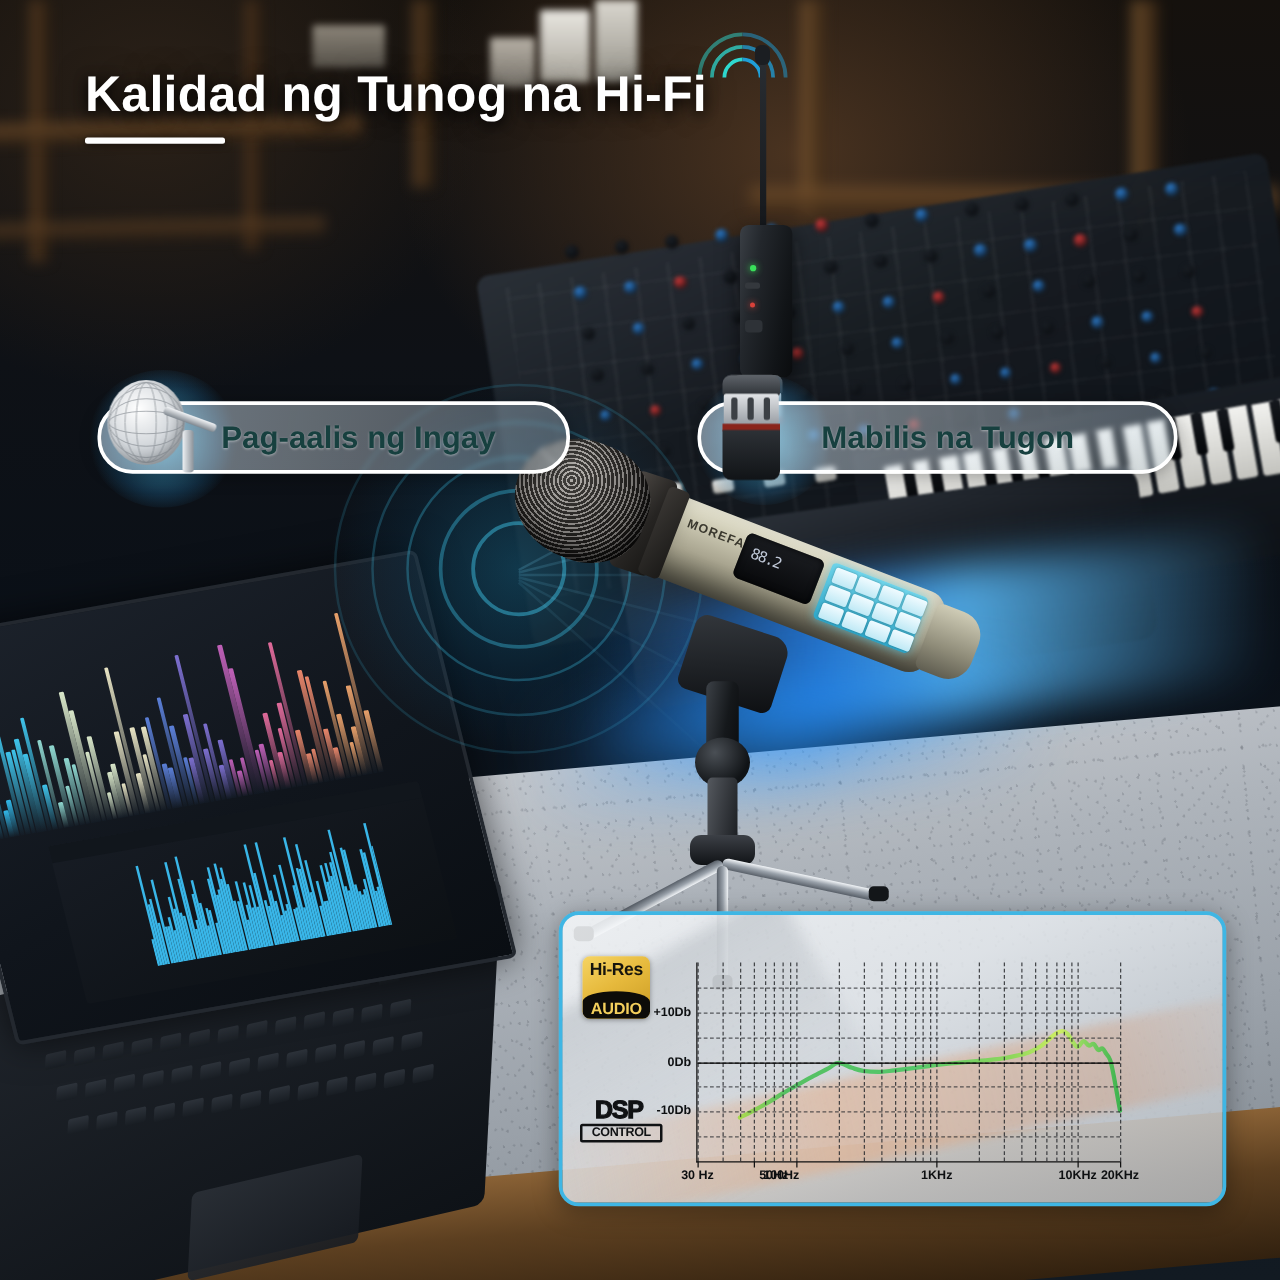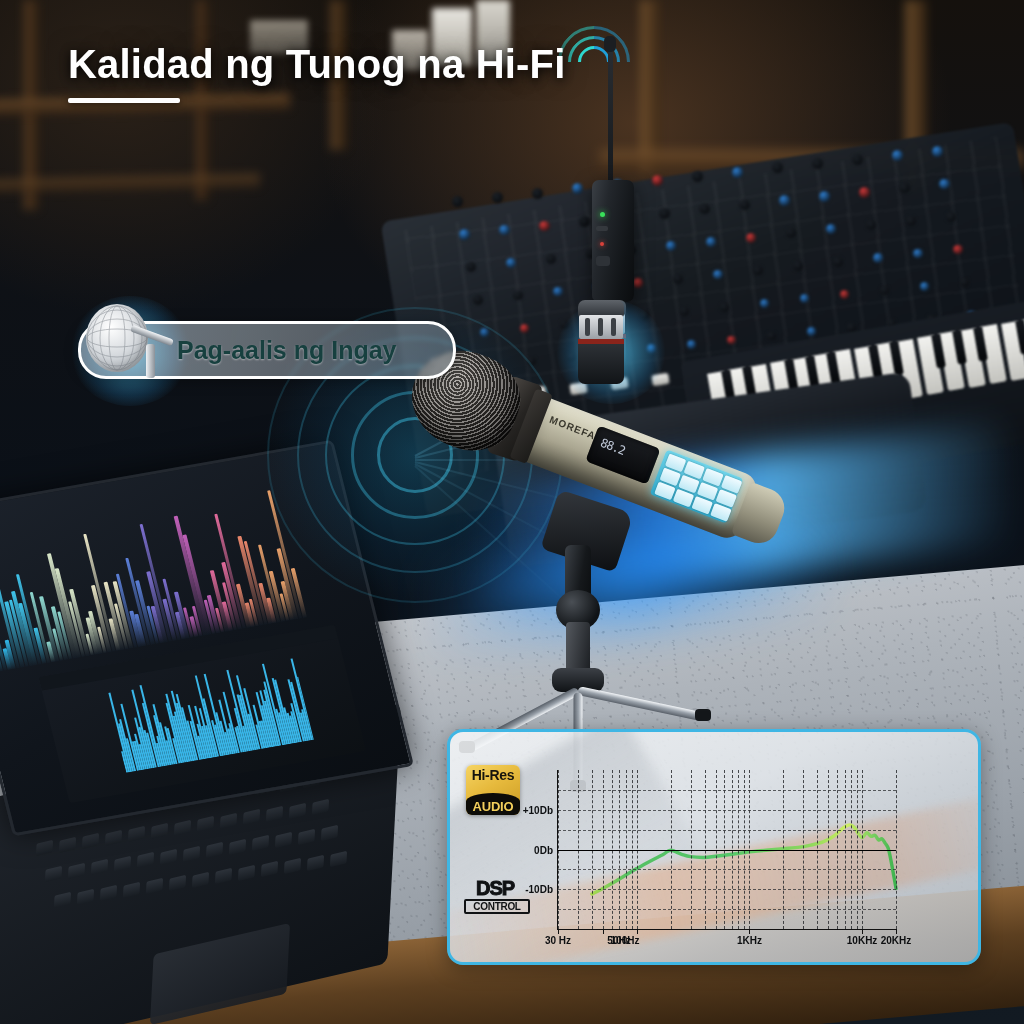--- a/index.html
+++ b/index.html
@@ -178,21 +178,21 @@
     background:radial-gradient(circle at 36% 30%,#4a4f55,#101316 70%);}
   .stand-col{position:absolute;left:566px;top:622px;width:24px;height:52px;
     background:linear-gradient(100deg,#55595f,#1b1e22);border-radius:4px;}
   .stand-hub{position:absolute;left:552px;top:668px;width:52px;height:24px;border-radius:9px;
     background:linear-gradient(180deg,#3c4046,#101316);}
   .leg{position:absolute;height:9px;border-radius:5px;transform-origin:0 50%;
     background:linear-gradient(180deg,#f2f5f8,#9aa2ab 45%,#596069);}
   .leg-foot{position:absolute;width:16px;height:12px;border-radius:4px;background:#14171a;}
 
   
-  .header{position:absolute;left:68px;top:42px;width:940px;z-index:20;}
+  .header{position:absolute;left:68px;top:54px;width:940px;z-index:20;}
   .title{font-size:40px;font-weight:700;color:#ffffff;letter-spacing:.2px;
     text-shadow:0 2px 10px rgba(0,0,0,.85),0 0 22px rgba(0,0,0,.55);margin:0;line-height:1.1;}
   .title-rule{width:112px;height:5px;background:#ffffff;margin:12px 0 14px 0;border-radius:2px;
     box-shadow:0 1px 6px rgba(0,0,0,.6);}
   .subline{font-size:21.5px;color:#ffffff;line-height:1.55;margin:0;
     text-shadow:0 2px 8px rgba(0,0,0,.9),0 0 16px rgba(0,0,0,.6);}
 
   
   .pill{position:absolute;height:52px;border:3px solid #ffffff;border-radius:28px;z-index:22;
     display:flex;align-items:center;
@@ -775,20 +775,23 @@
             <ellipse cx="31" cy="34" rx="30" ry="19"></ellipse>
           <ellipse cx="31" cy="34" rx="30" ry="28"></ellipse>
         </g>
       </svg>
     </div>
     <div class="dish-arm"></div>
     <div class="dish-post"></div>
   </div>
 
   <div class="pill-glow" style="left:556px;top:300px;width:110px;height:104px;"></div>
+  <div class="pill pill-r">
+    <span class="pill-label">Mabilis na Tugon</span>
+  </div>
   <div class="capicon">
     <div class="ci-top"></div>
     <div class="ci-band"></div>
     <div class="ci-slot" style="left:13px;"></div>
     <div class="ci-slot" style="left:26px;"></div>
     <div class="ci-slot" style="left:39px;"></div>
     <div class="ci-red"></div>
     <div class="ci-body"></div>
   </div>
 

